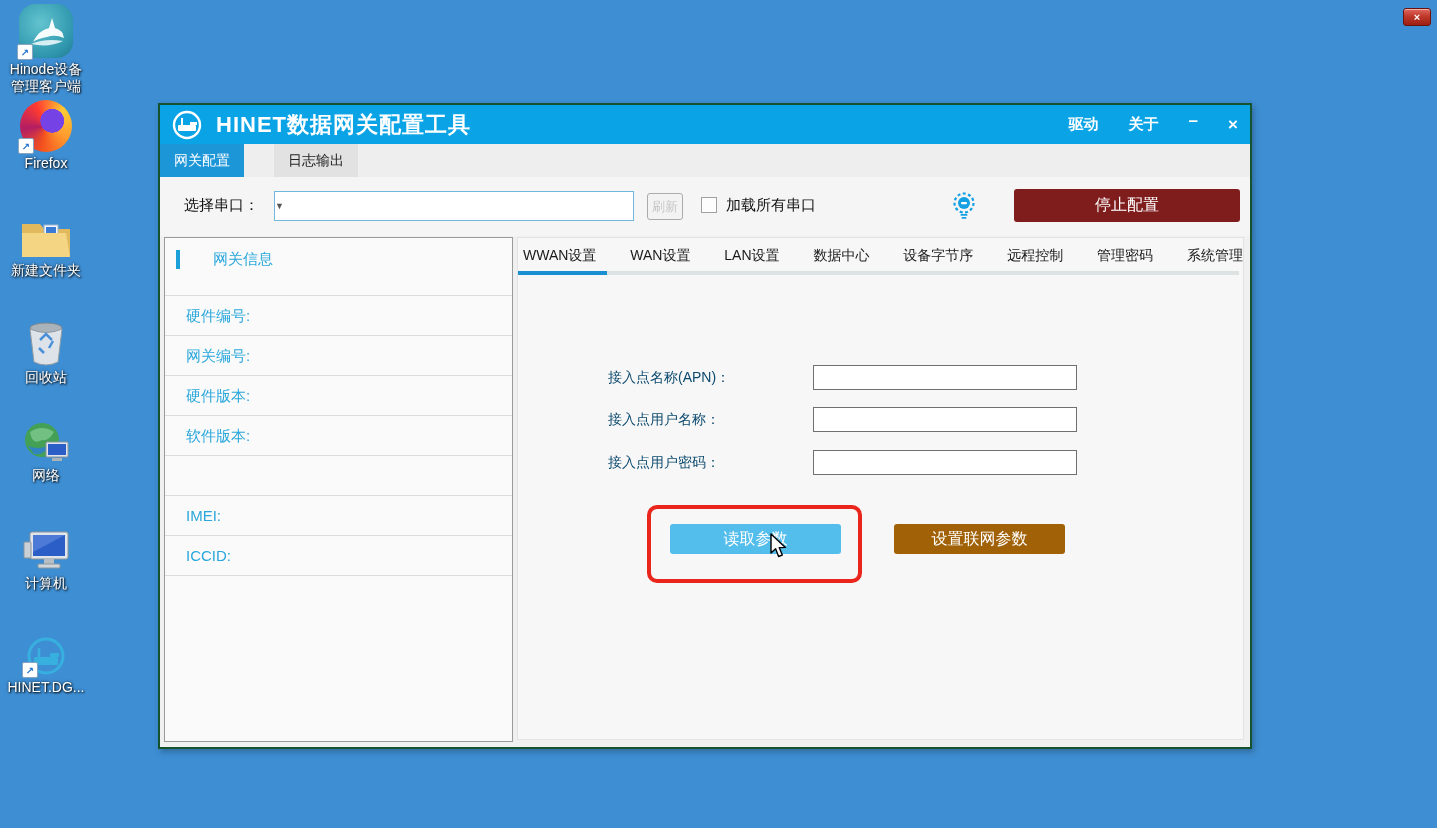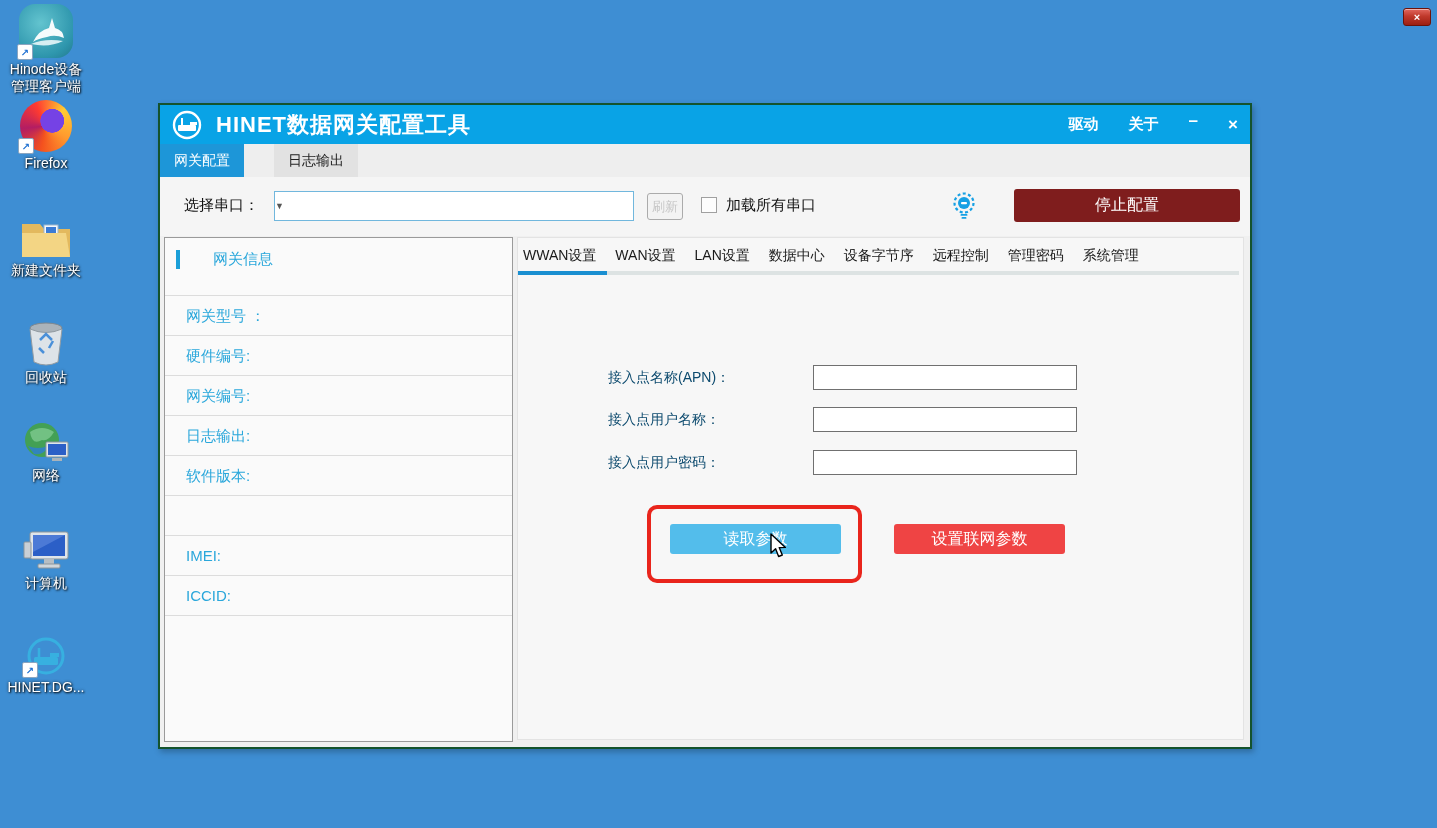--- a/index.html
+++ b/index.html
@@ -61,30 +61,30 @@
   .bulb{position:absolute;left:792px;top:15px;width:24px;height:28px;}
   .stop-btn{position:absolute;left:854px;top:12px;width:226px;height:33px;background:#7f1d1d;
     border:none;border-radius:3px;color:#fff;font-size:16px;display:flex;align-items:center;justify-content:center;cursor:pointer;}
   
   .left-panel{position:absolute;left:4px;top:132px;width:347px;height:503px;background:#fafafa;border:1px solid #9a9a9a;}
   .lp-header{position:relative;height:57px;border-bottom:1px solid #dcdcdc;}
   .lp-header-bar{position:absolute;left:11px;top:12px;width:4px;height:19px;background:#1b9fd8;}
   .lp-header-text{position:absolute;left:23px;top:12px;font-size:15px;color:#2aa7db;margin-left:25px;}
   .lp-row{height:39px;line-height:39px;border-bottom:1px solid #dcdcdc;padding-left:21px;font-size:15px;color:#2aa7db;}
   .right-panel{position:absolute;left:357px;top:132px;width:727px;height:503px;background:#f7f7f7;border:1px solid #e3e3e3;box-sizing:border-box;}
-  .rp-tabs{display:flex;gap:19px;padding:9px 0 6px 5px;font-size:14px;color:#1a1a1a;}
+  .rp-tabs{display:flex;gap:19px;padding:9px 0 6px 5px;font-size:14px;color:#1a1a1a;justify-content:space-between;}
   .rp-tab{cursor:pointer;white-space:nowrap;}
   .rp-underline{position:relative;height:4px;background:#dde3e3;margin-right:4px;}
   .rp-underline-active{position:absolute;left:0;top:0;width:89px;height:4px;background:#1a8fd1;}
   .form-label{position:absolute;width:200px;font-size:14px;color:#0c4a6e;}
   .form-input{position:absolute;width:254px;height:23px;border:1px solid #707070;background:#fff;
     font-size:14px;padding:0 4px;outline:none;}
   .btn-read{position:absolute;left:152px;top:286px;width:171px;height:30px;background:#53bdeb;
     border:none;border-radius:3px;color:#fff;font-size:16px;cursor:pointer;}
-  .btn-set{position:absolute;left:376px;top:286px;width:171px;height:30px;background:#ef4444;
+  .btn-set{position:absolute;left:376px;top:286px;width:171px;height:30px;background:#a16207;
     border:none;border-radius:3px;color:#fff;font-size:16px;cursor:pointer;}
   .red-annotation{position:absolute;left:129px;top:267px;width:207px;height:70px;
     border:4px solid #e9251c;border-radius:10px;pointer-events:none;}
   .cursor{position:absolute;left:767px;top:533px;width:22px;height:26px;pointer-events:none;z-index:50;}
 </style>
 </head>
 <body>
 
 <div class="desk-icon" style="top:4px;">
   <div class="desk-art">
@@ -215,24 +215,23 @@
       <rect x="9.5" y="25" width="5" height="1.8" rx="0.9" fill="#16a0e4"></rect>
     </svg>
     <div class="stop-btn">停止配置</div>
   </div>
 
   <div class="left-panel">
     <div class="lp-header">
       <div class="lp-header-bar"></div>
       <div class="lp-header-text">网关信息</div>
     </div>
-    <div class="lp-row">网关型号 ：</div>
     <div class="lp-row">硬件编号:</div>
     <div class="lp-row">网关编号:</div>
-    <div class="lp-row">日志输出:</div>
+    <div class="lp-row">硬件版本:</div>
     <div class="lp-row">软件版本:</div>
     <div class="lp-row"></div>
     <div class="lp-row">IMEI:</div>
     <div class="lp-row">ICCID:</div>
   </div>
 
   <div class="right-panel">
     <div class="rp-tabs">
       <span class="rp-tab">WWAN设置</span>
       <span class="rp-tab">WAN设置</span>

